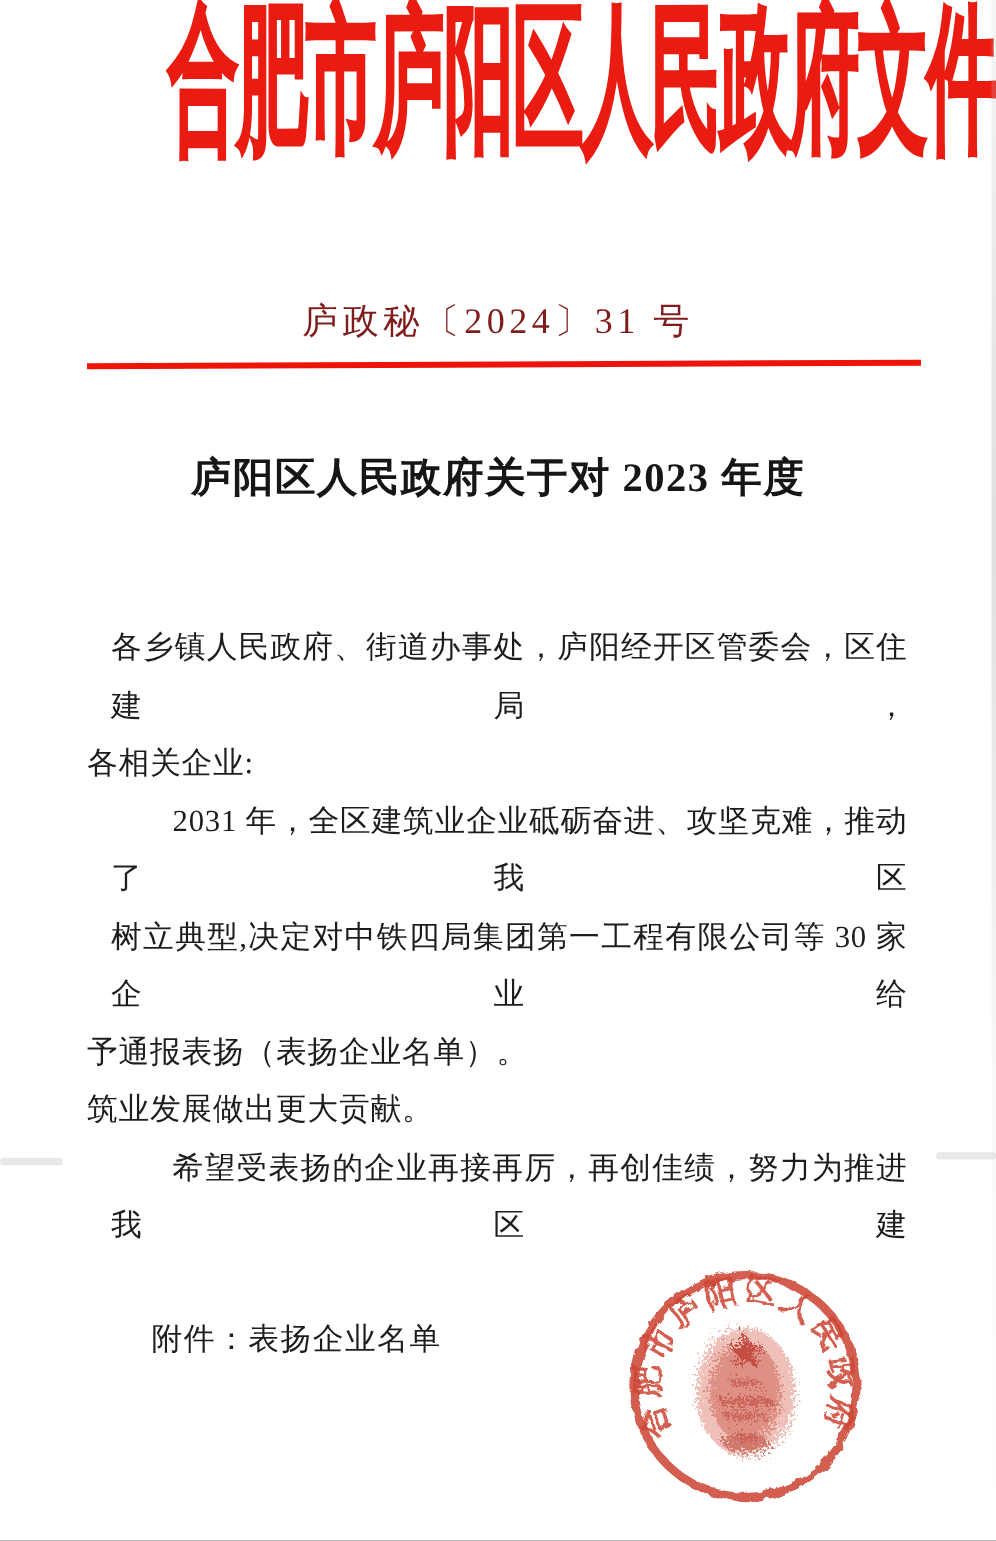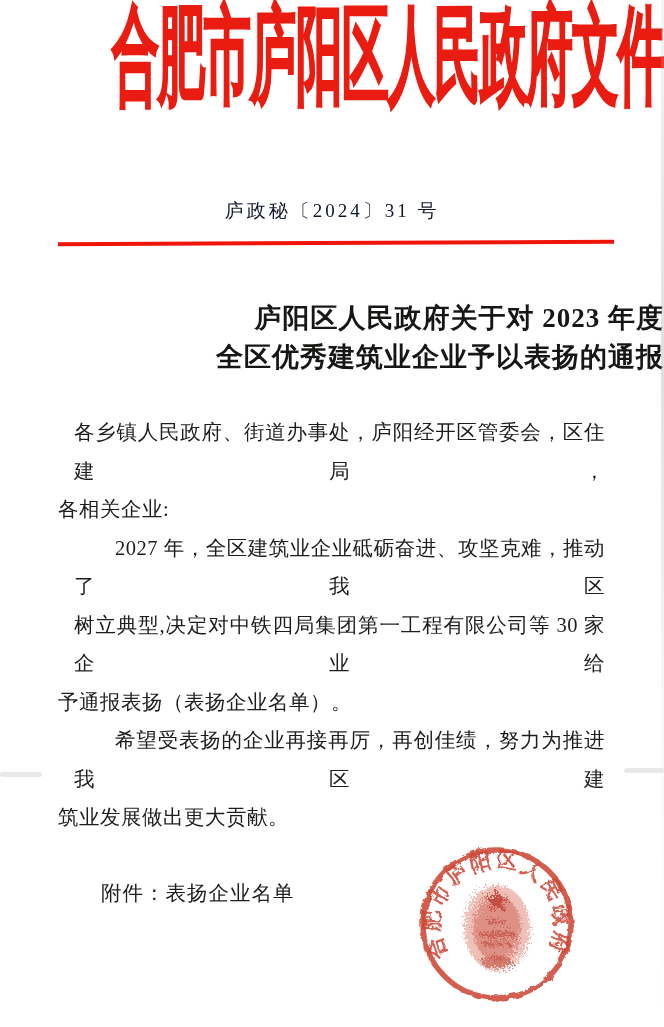--- a/index.html
+++ b/index.html
@@ -25,33 +25,33 @@
     letter-spacing:-1px;
     transform:scaleY(2.28);
     transform-origin:50% 12px;
     -webkit-text-stroke:0.9px currentColor;
     white-space:nowrap;
   }
   
   .doc-number{
     position:absolute;top:198px;left:0;width:664px;
     text-align:center;
-    font-size:19px;letter-spacing:3px;
-    color:#0f172a;
+    font-size:24px;letter-spacing:3px;
+    color:#7f1d1d;
   }
   
   .red-rule{
     position:absolute;top:241px;left:58px;width:556px;height:4px;
     background:#ee1408;
     transform:rotate(-0.25deg);
   }
   
   .doc-title{
     position:absolute;top:299px;left:0;width:664px;
-    text-align:right;
+    text-align:center;
     font-size:27px;font-weight:bold;line-height:39px;
     letter-spacing:1px;
     color:#161614;
   }
   
   .body-block{
     position:absolute;top:413px;left:58px;width:547px;
     font-size:20.5px;
   }
   .body-line{
@@ -108,32 +108,31 @@
   <div class="masthead">
     <span class="masthead-inner">合肥市庐阳区人民政府文件</span>
   </div>
 
   <div class="doc-number">庐政秘〔2024〕31 号</div>
 
   <div class="red-rule"></div>
 
   <div class="doc-title">
     <div>庐阳区人民政府关于对 2023 年度</div>
-    <div>全区优秀建筑业企业予以表扬的通报</div>
   </div>
 
   <div class="body-block">
     <div id="body-lines">
         <div class="body-line full">各乡镇人民政府、街道办事处，庐阳经开区管委会，区住建局，</div>
         <div class="body-line">各相关企业:</div>
-        <div class="body-line indent full">2027 年，全区建筑业企业砥砺奋进、攻坚克难，推动了我区</div>
+        <div class="body-line indent full">2031 年，全区建筑业企业砥砺奋进、攻坚克难，推动了我区</div>
         <div class="body-line full">树立典型,决定对中铁四局集团第一工程有限公司等 30 家企业给</div>
         <div class="body-line">予通报表扬（表扬企业名单）。</div>
+        <div class="body-line">筑业发展做出更大贡献。</div>
         <div class="body-line indent full">希望受表扬的企业再接再厉，再创佳绩，努力为推进我区建</div>
-        <div class="body-line">筑业发展做出更大贡献。</div>
       </div>
     <div class="attachment-line">附件：表扬企业名单</div>
   </div>
 
   <div class="artifact left"></div>
   <div class="artifact right"></div>
   <div class="edge-shade"></div>
 
 
   <svg class="seal" viewBox="0 0 176 176">

